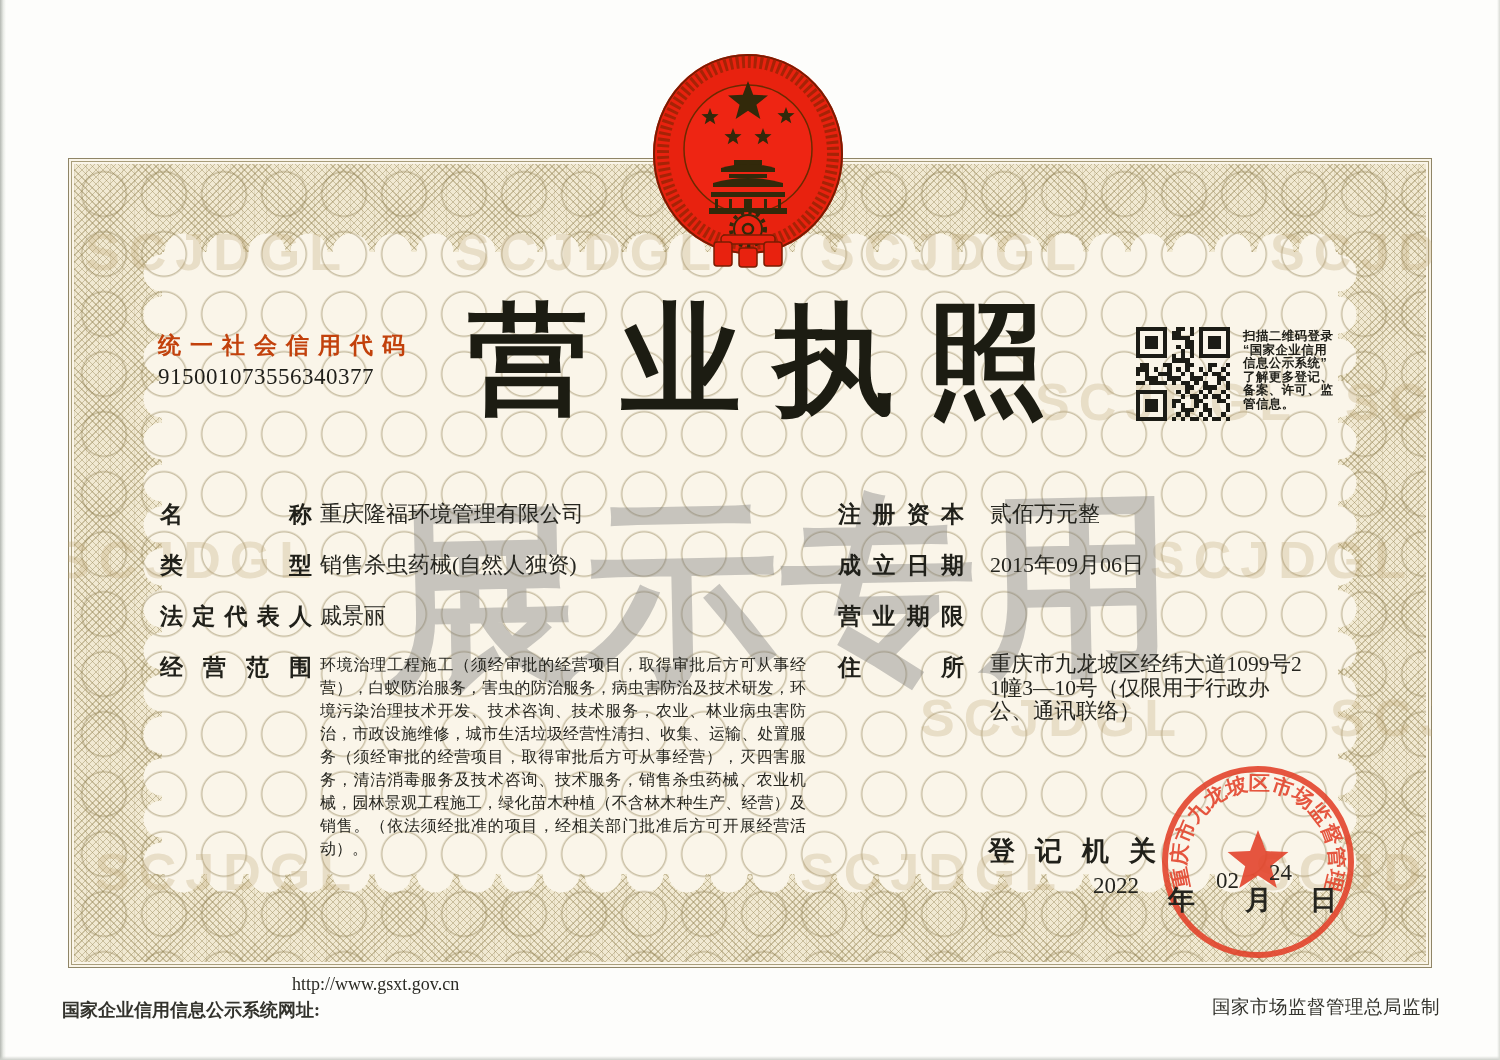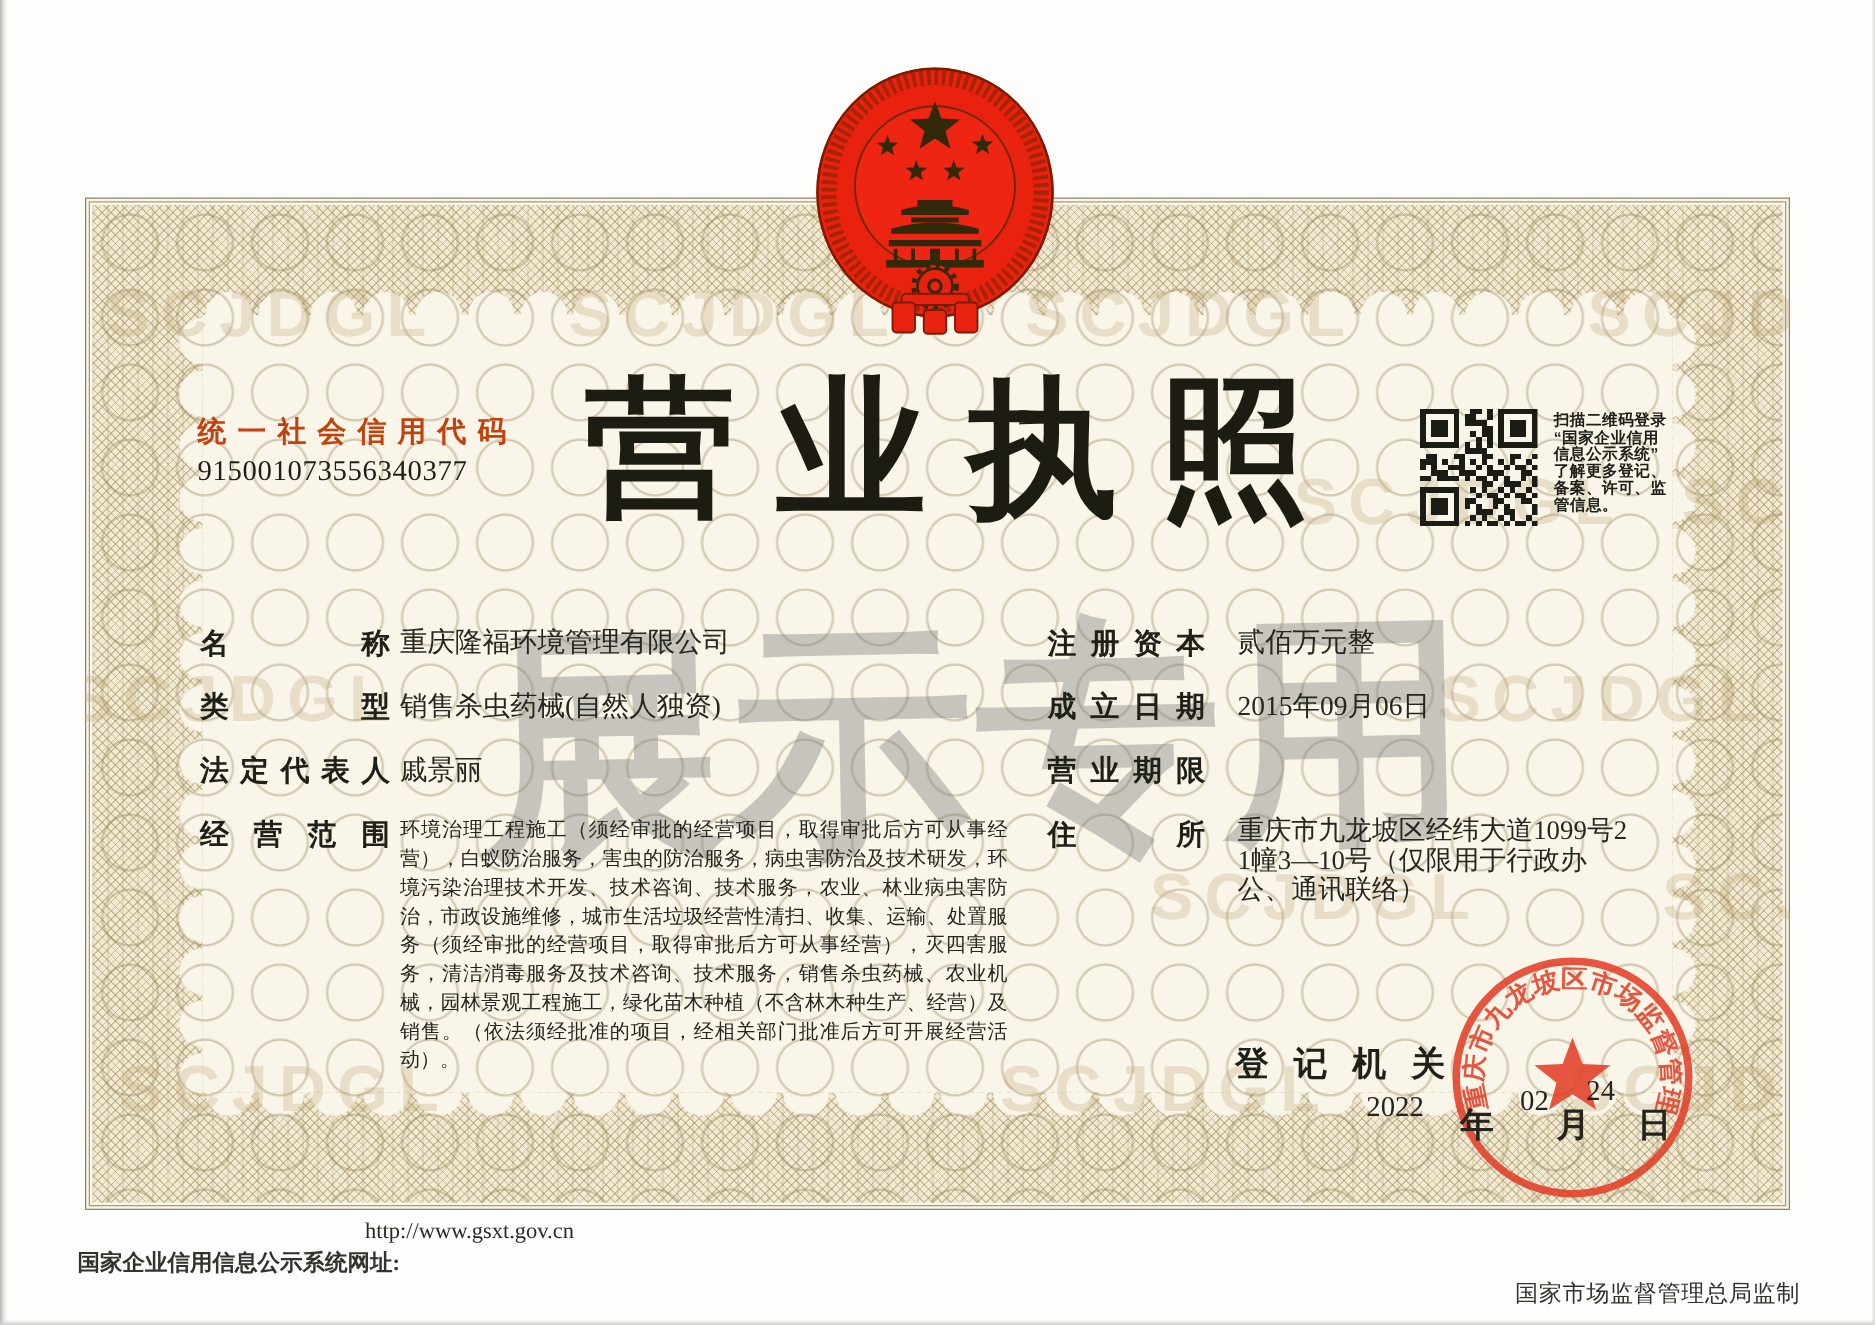--- a/index.html
+++ b/index.html
@@ -62,21 +62,21 @@
   
   .registry-label{position:absolute;left:988px;top:833px;width:168px;display:flex;justify-content:space-between;z-index:9;font-size:27px;font-weight:700;color:#20201a;}
   .d{position:absolute;z-index:9;color:#24241e;}
   .d-num{font-family:"Liberation Serif",serif;font-size:23px;}
   .d-unit{font-family:"Liberation Serif",serif;font-weight:700;font-size:27px;}
   .seal{position:absolute;left:1158px;top:762px;width:200px;height:200px;z-index:8;opacity:.88;}
 
   
   .footer-left{position:absolute;left:62px;top:998px;font-size:18px;color:#33332d;font-family:"Liberation Serif",serif;font-weight:bold;}
   .footer-url{position:absolute;left:292px;top:974px;font-size:18px;color:#2a2a24;font-family:"Liberation Serif",serif;}
-  .footer-right{position:absolute;left:1212px;top:994px;font-size:18.5px;color:#33332d;font-family:Liberation Sans, sans-serif;letter-spacing:.5px;margin-top:28px;}
+  .footer-right{position:absolute;left:1212px;top:994px;font-size:18.5px;color:#33332d;font-family:Liberation Sans, sans-serif;letter-spacing:.5px;}
 
   .emblem{position:absolute;left:650px;top:52px;width:196px;height:216px;z-index:6;}
 </style>
 </head>
 <body>
 
 <div id="page">
 
   <div id="cert">
     <div class="band">

